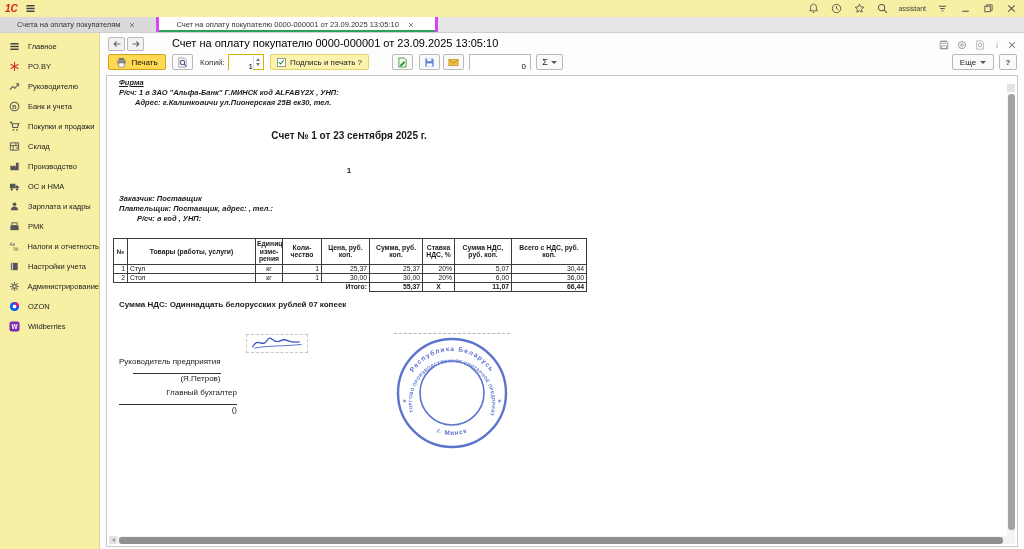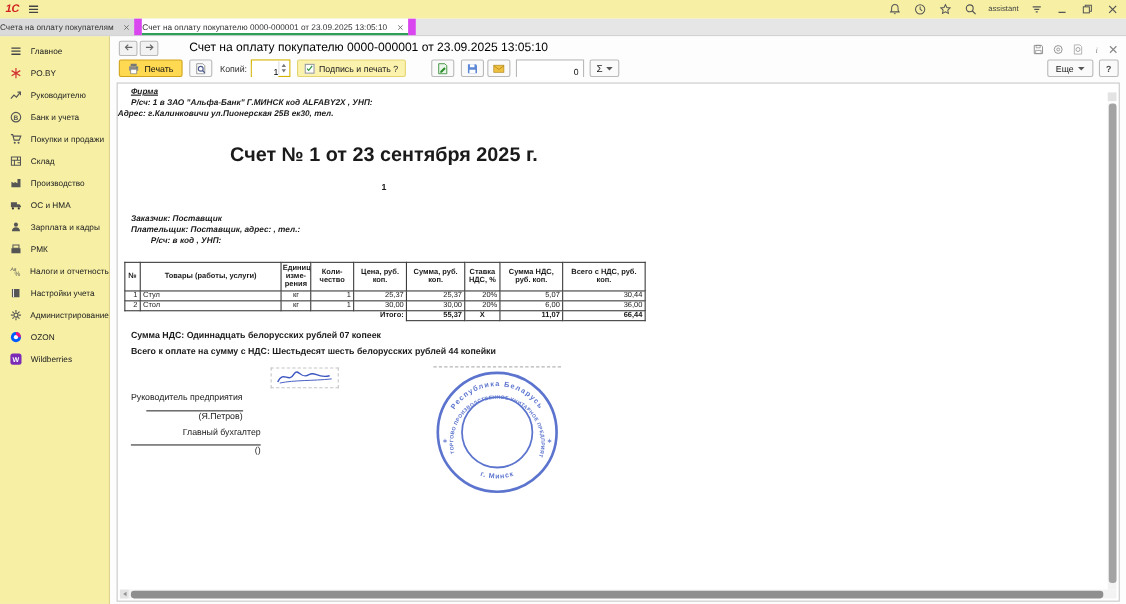--- a/index.html
+++ b/index.html
@@ -13,22 +13,22 @@
     background:#f6efa4; display:flex; align-items:center; }
   .logo{ font-weight:bold; font-style:italic; color:#d21f1f; font-size:10px; margin:0 6px 0 5px; }
   .tb-ico{ width:14px; height:12px; display:inline-flex; align-items:center; justify-content:center; }
   .tb-ico svg{ width:11px; height:11px; }
   #app-title{ font-size:7.5px; color:#333; margin-left:8px; white-space:nowrap; }
   #titlebar .right{ margin-left:auto; display:flex; align-items:center; gap:9px; padding-right:6px; }
   #assistant-label{ font-size:7px; color:#444; }
   
   #tabbar{ position:absolute; left:0; top:17px; width:1024px; height:16px;
     background:#e6e6e6; border-bottom:1px solid #cfcfcf; display:flex; }
-  .tab{ display:flex; align-items:center; gap:5px; padding:0 0; font-size:7.5px;
-    color:#333; border-right:7px solid #d946ef; background:#dadada; white-space:nowrap; position:relative; }
+  .tab{ display:flex; align-items:center; gap:5px; padding:0 17px; font-size:7.5px;
+    color:#333; border-right:3px solid #d946ef; background:#dadada; white-space:nowrap; position:relative; }
   .tab.active{ background:#fff; }
   .tab.active::after{ content:""; position:absolute; left:0; right:0; bottom:0; height:2px; background:#2fa05a; }
   .tab .tb-ico svg{ width:6px; height:6px; }
   
   #sidebar{ position:absolute; left:0; top:33px; width:100px; height:516px;
     background:#f6efa4; border-right:1px solid #ddd28e; padding-top:3px; }
   .sb-item{ display:flex; align-items:center; height:20px; padding-left:8px; cursor:default; }
   .sb-ico{ width:13px; height:12px; margin-right:7px; display:inline-flex; align-items:center; justify-content:center; }
   .sb-ico svg{ width:11px; height:11px; }
   .sb-lab{ font-size:7.5px; color:#222; white-space:nowrap; }
@@ -69,22 +69,22 @@
   .chev{ width:0; height:0; border-left:3px solid transparent; border-right:3px solid transparent; border-top:3.5px solid #555; }
   #btn-more{ right:30px; left:auto; width:42px; gap:4px; }
   #btn-help{ right:7px; left:auto; width:18px; font-weight:bold; color:#444; }
   
   #docpane{ position:absolute; left:6px; top:42px; width:912px; height:472px; background:#fff;
     border:1px solid #c8c8c8; }
   .dline{ position:absolute; font-size:7.5px; white-space:nowrap; }
   .bi{ font-weight:bold; font-style:italic; }
   .b{ font-weight:bold; }
   #firm-line{ left:12px; top:2px; text-decoration:underline; }
-  #acct-line{ left:12px; top:12px; } #addr-line{ left:0; top:22px; }
-  #invoice-title{ position:absolute; left:0; top:54px; width:484px; text-align:center; font-size:18px; font-weight:bold; }
+  #acct-line{ left:12px; top:12px; } #addr-line{ left:28px; top:22px; }
+  #invoice-title{ position:absolute; left:0; top:54px; width:484px; text-align:center; font-size:10px; font-weight:bold; }
   #page-num{ position:absolute; left:0; top:90px; width:484px; text-align:center; font-size:8px; font-weight:bold; }
   #customer-line{ left:12px; top:118px; } #payer-line{ left:12px; top:128px; } #payer-acct-line{ left:30px; top:138px; }
   #doc-table{ position:absolute; left:6px; top:162px; width:473px; border-collapse:collapse; table-layout:fixed; }
   #doc-table th, #doc-table td{ border:1px solid #3c3c3c; font-size:6.8px; padding:0 2px; overflow:hidden; }
   #doc-table th{ font-weight:bold; text-align:center; padding:1px; line-height:1.12; }
   #doc-table td{ height:9px; line-height:8px; white-space:nowrap; }
   #doc-table td.l{ text-align:left; } #doc-table td.c{ text-align:center; } #doc-table td.r{ text-align:right; }
   #doc-table td.t-label{ border:none; border-top:1px solid #3c3c3c; text-align:right; font-weight:bold; }
   #vat-line{ left:12px; top:224px; font-size:8px; } #grand-line{ left:12px; top:239px; font-size:8px; }
   .sigrow{ position:absolute; left:12px; display:flex; align-items:flex-end; font-size:8px; white-space:nowrap;flex-direction:column; }
@@ -509,21 +509,20 @@
             <td colspan="5" class="t-label">Итого:</td>
             <td class="r b">55,37</td>
             <td class="c b">X</td>
             <td class="r b">11,07</td>
             <td class="r b">66,44</td>
           </tr>
         </tbody>
       </table>
 
       <div class="dline b" id="vat-line">Сумма НДС: Одиннадцать белорусских рублей 07 копеек</div>
-      <div class="dline b" id="grand-line">Всего к оплате  на сумму с НДС: Шестьдесят шесть белорусских рублей 44 копейки</div>
 
       <div class="sigrow" id="director-row">
         <span>Руководитель предприятия</span>
           <span class="sigline"></span>
           <span class="signame">(Я.Петров)</span>
       </div>
       <div id="sig-box">
         <svg viewBox="0 0 60 18">
           <path d="M4 13 C10 1 14 15 20 5 C24 -1 26 11 34 6 C40 2 42 10 54 7" fill="none" stroke="#3c56c0" stroke-width="1.4"></path>
           <path d="M6 14 C20 11 38 12 56 10" fill="none" stroke="#3c56c0" stroke-width="0.9"></path>

